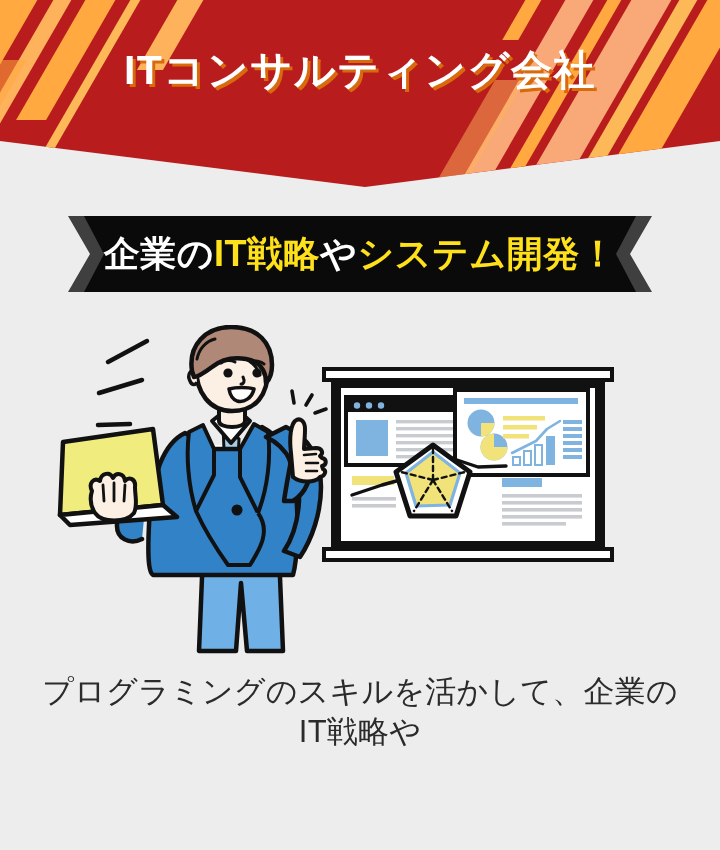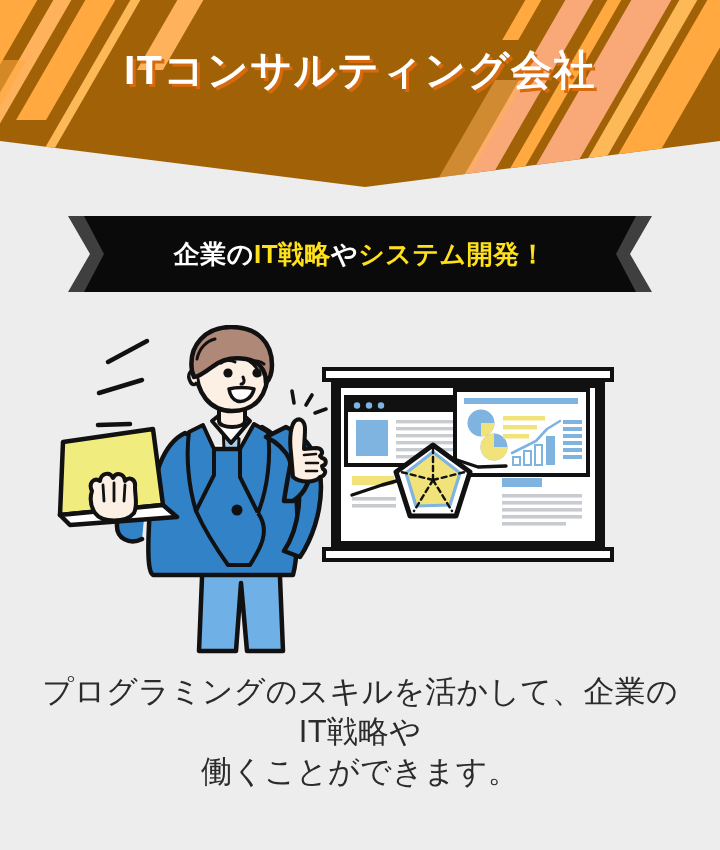--- a/index.html
+++ b/index.html
@@ -11,21 +11,21 @@
     position:relative;
   }
   .page{position:relative;width:720px;height:850px;overflow:hidden;}
 
   
   .header{
     position:absolute;left:0;top:0;width:720px;height:190px;
     overflow:hidden;
     -webkit-clip-path:polygon(0 0,720px 0,720px 141px,365px 187px,0 141px);
     clip-path:polygon(0 0,720px 0,720px 141px,365px 187px,0 141px);
-    background:#a16207;
+    background:#b91c1c;
   }
   .header .stripes{position:absolute;inset:-60px -40px;}
   .header .stripes svg{width:100%;height:100%;display:block;}
   .header-title{
     position:absolute;left:0;top:0;width:720px;height:141px;
     display:flex;align-items:center;justify-content:center;
     color:#ffffff;
     font-size:41px;font-weight:bold;letter-spacing:1.5px;
     text-shadow:3px 3px 0 #d96a0c;
     white-space:nowrap;
@@ -46,21 +46,21 @@
     -webkit-clip-path:polygon(0 0,50px 0,28px 38px,50px 76px,0 76px);
     clip-path:polygon(0 0,50px 0,28px 38px,50px 76px,0 76px);}
   .ribbon-body{
     position:absolute;left:84px;top:0;width:552px;height:76px;
     background:#0a0a0a;
     -webkit-clip-path:polygon(0 0,552px 0,532px 38px,552px 76px,0 76px,20px 38px);
     clip-path:polygon(0 0,552px 0,532px 38px,552px 76px,0 76px,20px 38px);
     display:flex;align-items:center;justify-content:center;
   }
   .ribbon-text{
-    font-size:26px;font-weight:bold;letter-spacing:0.5px;white-space:nowrap;
+    font-size:36px;font-weight:bold;letter-spacing:0.5px;white-space:nowrap;
     color:#ffffff;line-height:1;
   }
   .ribbon-text .hl{color:#FFE11B;}
 
   
   .illustration{position:absolute;left:0;top:325px;width:720px;height:330px;}
   .illustration svg{display:block;width:720px;height:330px;}
 
   
   .body-copy{
@@ -303,16 +303,15 @@
                    C126 198 102 198 95 188
                    C90 180 90 172 92 166 Z" fill="#FCEFE4" stroke="#111111" stroke-width="4" stroke-linejoin="round"></path>
           <path d="M103 160 L104 176 M114 158 L114 176 M125 160 L124 176" fill="none" stroke="#111111" stroke-width="2.8" stroke-linecap="round"></path>
         </g>
       </g>
     </svg>
   </div>
 
   <div class="body-copy">
     <p>プログラミングのスキルを活かして、企業のIT戦略や</p>
-    <p>働くことができます。</p>
   </div>
 
 </div>
 
 </body></html>

